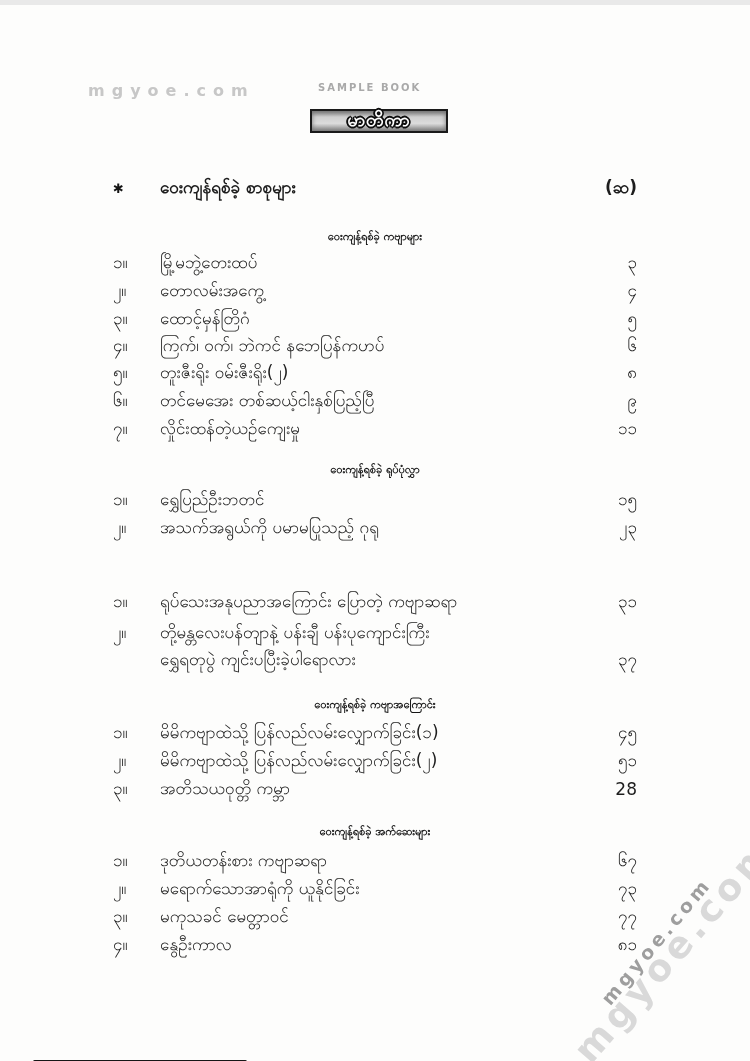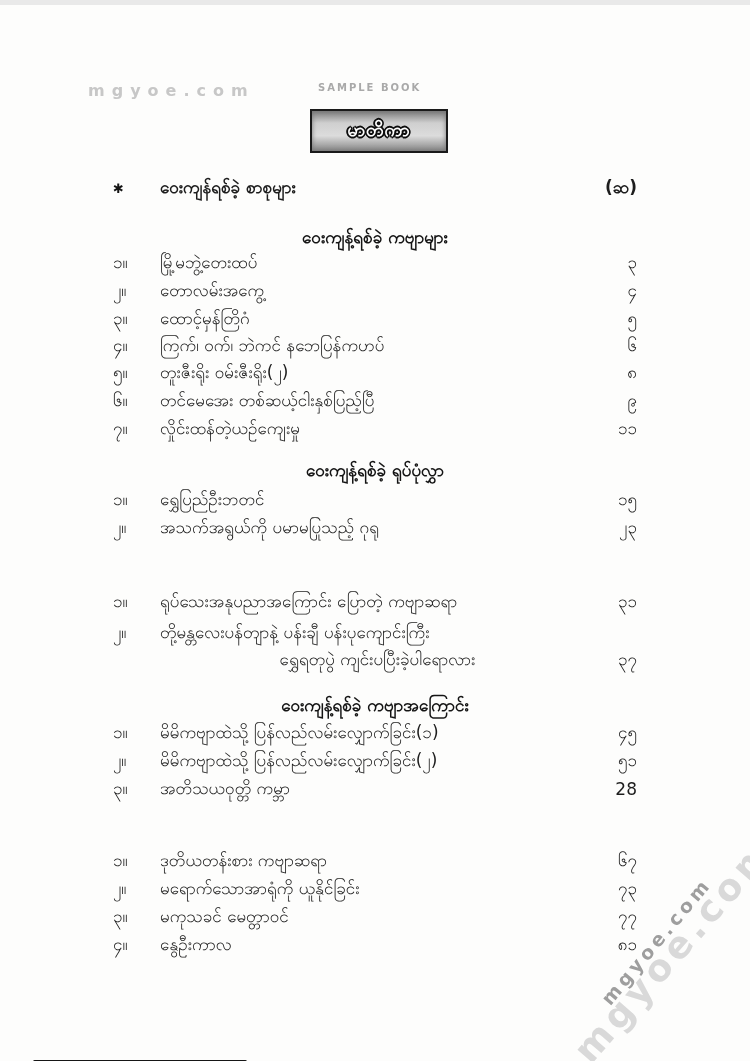--- a/index.html
+++ b/index.html
@@ -12,46 +12,46 @@
     position:absolute;left:88px;top:76px;
     font-size:16px;letter-spacing:7px;color:#c7c7c7;font-weight:bold;
     white-space:nowrap;
   }
   .sample-label{
     position:absolute;left:318px;top:77px;
     font-size:10px;letter-spacing:2px;color:#a9a9a9;font-weight:bold;
     white-space:nowrap;
   }
   .title-box{
-    position:absolute;left:310px;top:104px;width:138px;height:44px;
+    position:absolute;left:310px;top:104px;width:138px;height:24px;
     border:2px solid #1a1a1a;box-sizing:border-box;
     background:linear-gradient(180deg,#7c7c7c,#cfcfcf 30%,#dcdcdc 62%,#858585);
     box-shadow:inset 0 0 5px #777;
     display:flex;align-items:center;justify-content:center;
   }
   .title-box .title-text{
     font-size:18px;font-weight:bold;color:#ffffff;letter-spacing:1px;
     text-shadow:-1.4px -1.4px 0 #0e0e0e,1.4px -1.4px 0 #0e0e0e,
                 -1.4px 1.4px 0 #0e0e0e,1.4px 1.4px 0 #0e0e0e,
                 0 -1.6px 0 #0e0e0e,0 1.6px 0 #0e0e0e,
                 -1.6px 0 0 #0e0e0e,1.6px 0 0 #0e0e0e;
   }
   .row{
     position:absolute;left:113px;width:524px;height:26px;
     display:flex;align-items:center;font-size:17px;white-space:nowrap;
   }
   .row .num{flex:none;width:47px;}
   .row .txt{flex:1;overflow:hidden;}
   .row .pg{flex:none;min-width:42px;text-align:right;}
-  .row.cont .txt{margin-left:47px;text-align:center;}
+  .row.cont .txt{margin-left:47px;}
   .intro-row{font-weight:bold;}
   .intro-row .bullet{flex:none;width:47px;font-size:13px;color:#141414;}
   .sec-title{
     position:absolute;left:0;width:750px;height:26px;line-height:26px;
-    text-align:center;font-weight:bold;font-size:17px;color:#151515;
+    text-align:center;font-weight:bold;font-size:11px;color:#151515;
     white-space:nowrap;
   }
   .wm-small{
     position:absolute;left:566px;top:925px;width:180px;text-align:center;
     font-size:19px;letter-spacing:4px;color:#9e9e9e;font-weight:bold;
     transform:rotate(-50deg);white-space:nowrap;
   }
   .wm-large{
     position:absolute;left:540px;top:940px;width:240px;text-align:center;
     font-size:37px;letter-spacing:5px;color:#d9d9d9;font-weight:bold;
@@ -153,20 +153,21 @@
     <span class="num">၂။</span>
     <span class="txt">မိမိကဗျာထဲသို့ ပြန်လည်လမ်းလျှောက်ခြင်း(၂)</span>
     <span class="pg">၅၁</span>
   </div>
   <div class="row" style="top:771px">
     <span class="num">၃။</span>
     <span class="txt">အတိသယဝုတ္တိ ကမ္ဘာ</span>
     <span class="pg">28</span>
   </div>
 
+  <div class="sec-title" style="top:814px">ဝေးကျန့်ရစ်ခဲ့ အက်ဆေးများ</div>
   <div class="row" style="top:843px">
     <span class="num">၁။</span>
     <span class="txt">ဒုတိယတန်းစား ကဗျာဆရာ</span>
     <span class="pg">၆၇</span>
   </div>
   <div class="row" style="top:871px">
     <span class="num">၂။</span>
     <span class="txt">မရောက်သောအာရုံကို ယူနိုင်ခြင်း</span>
     <span class="pg">၇၃</span>
   </div>

